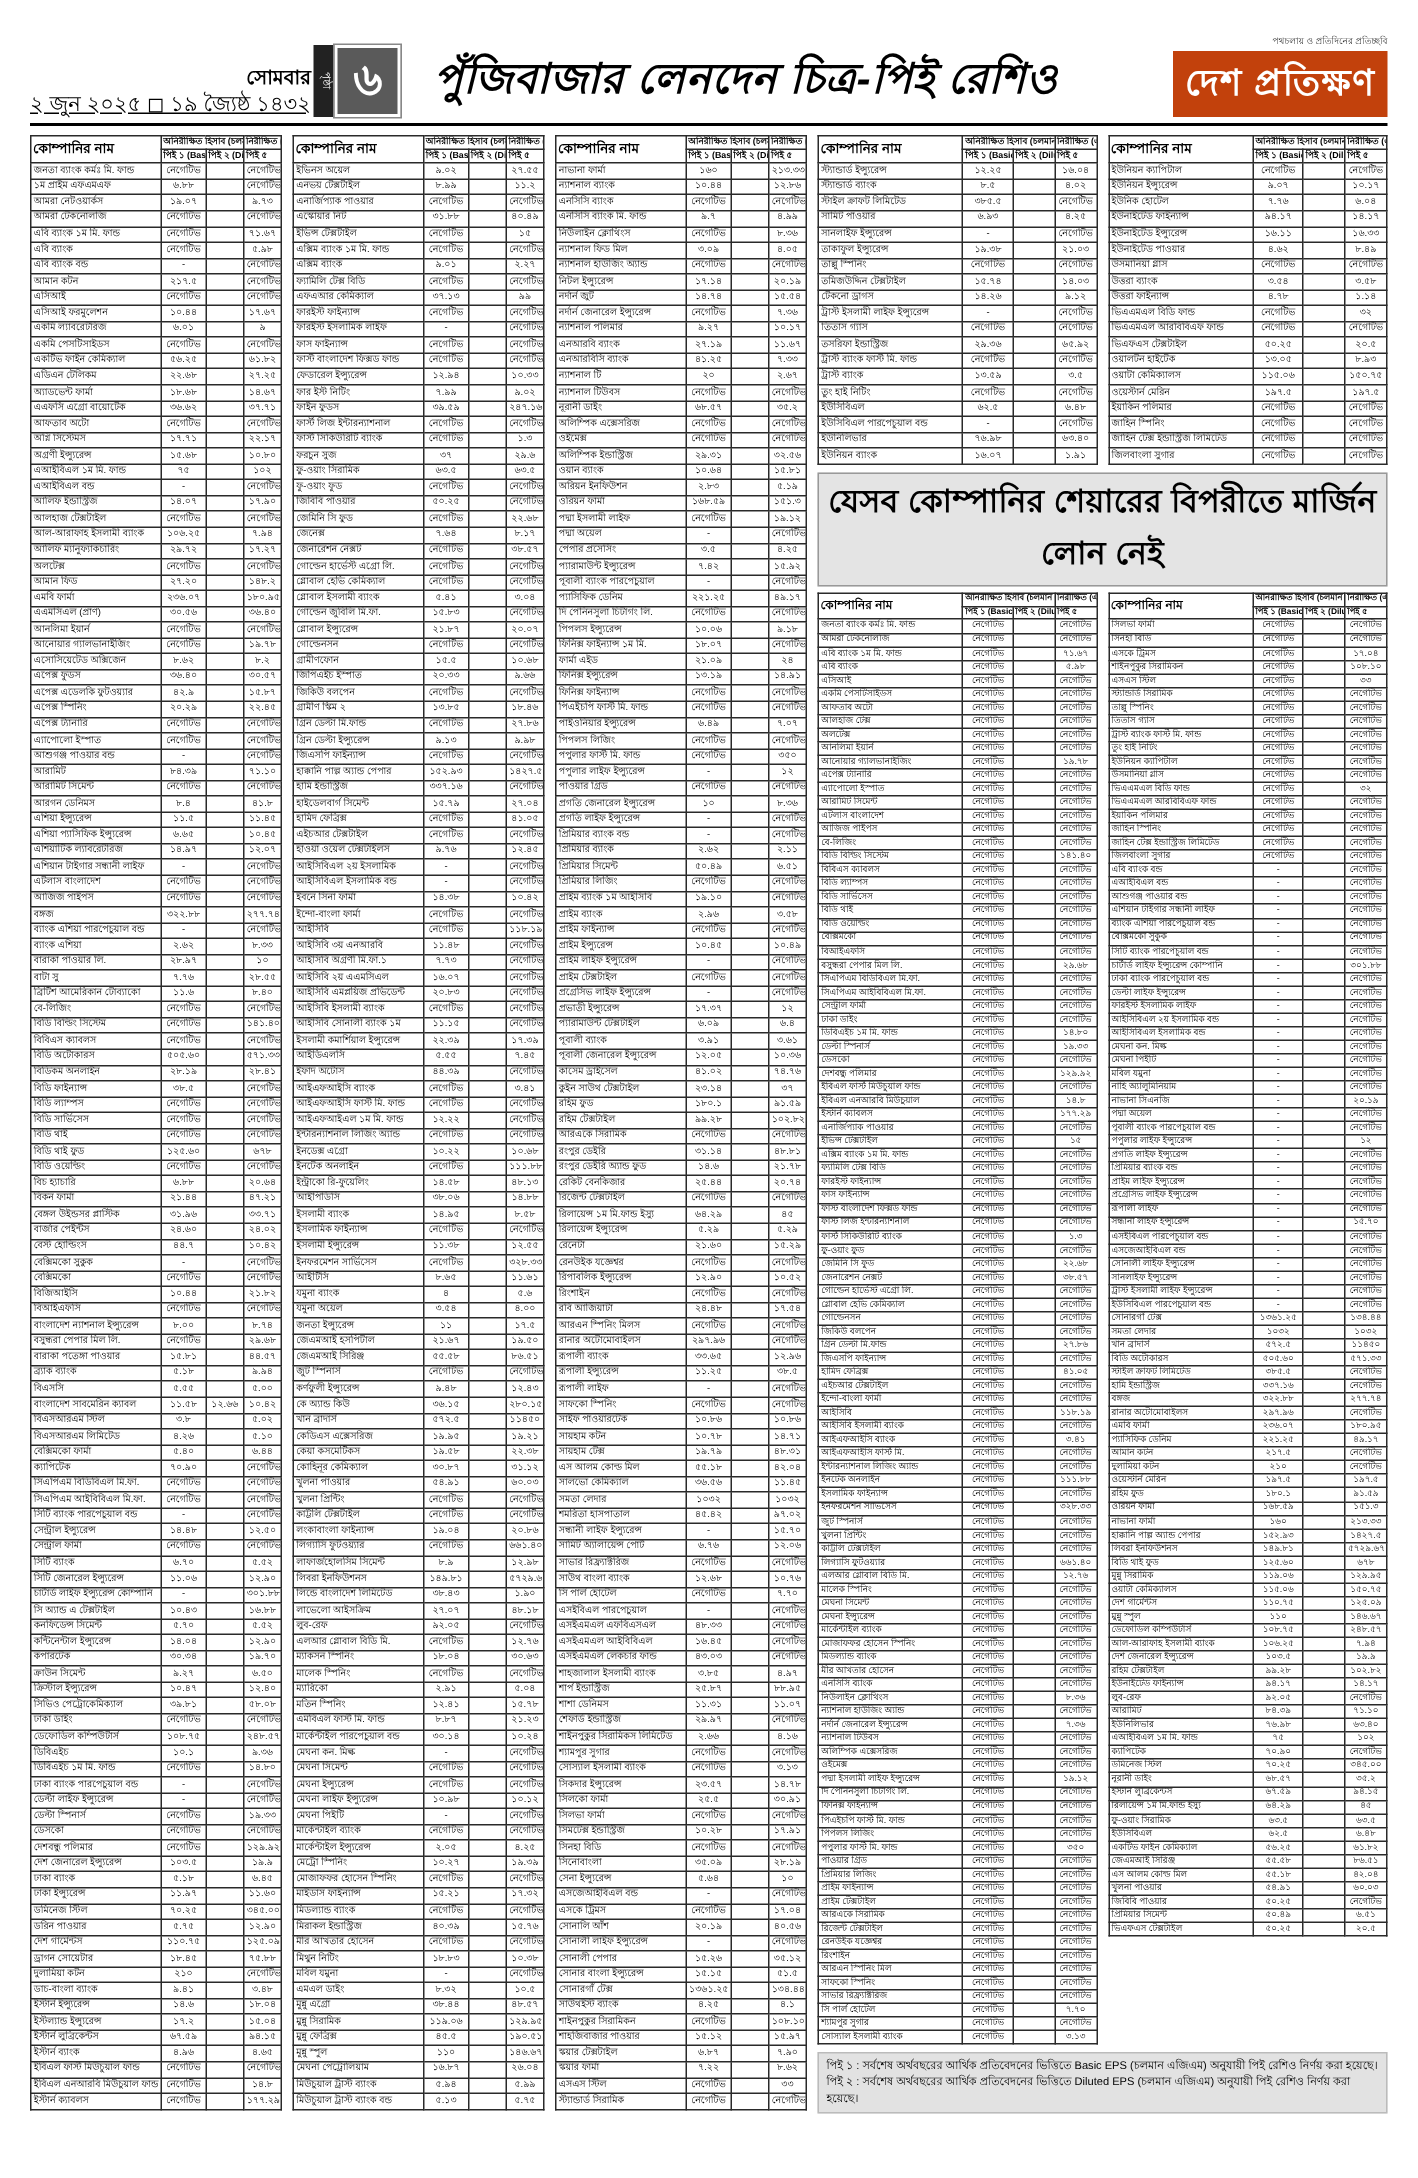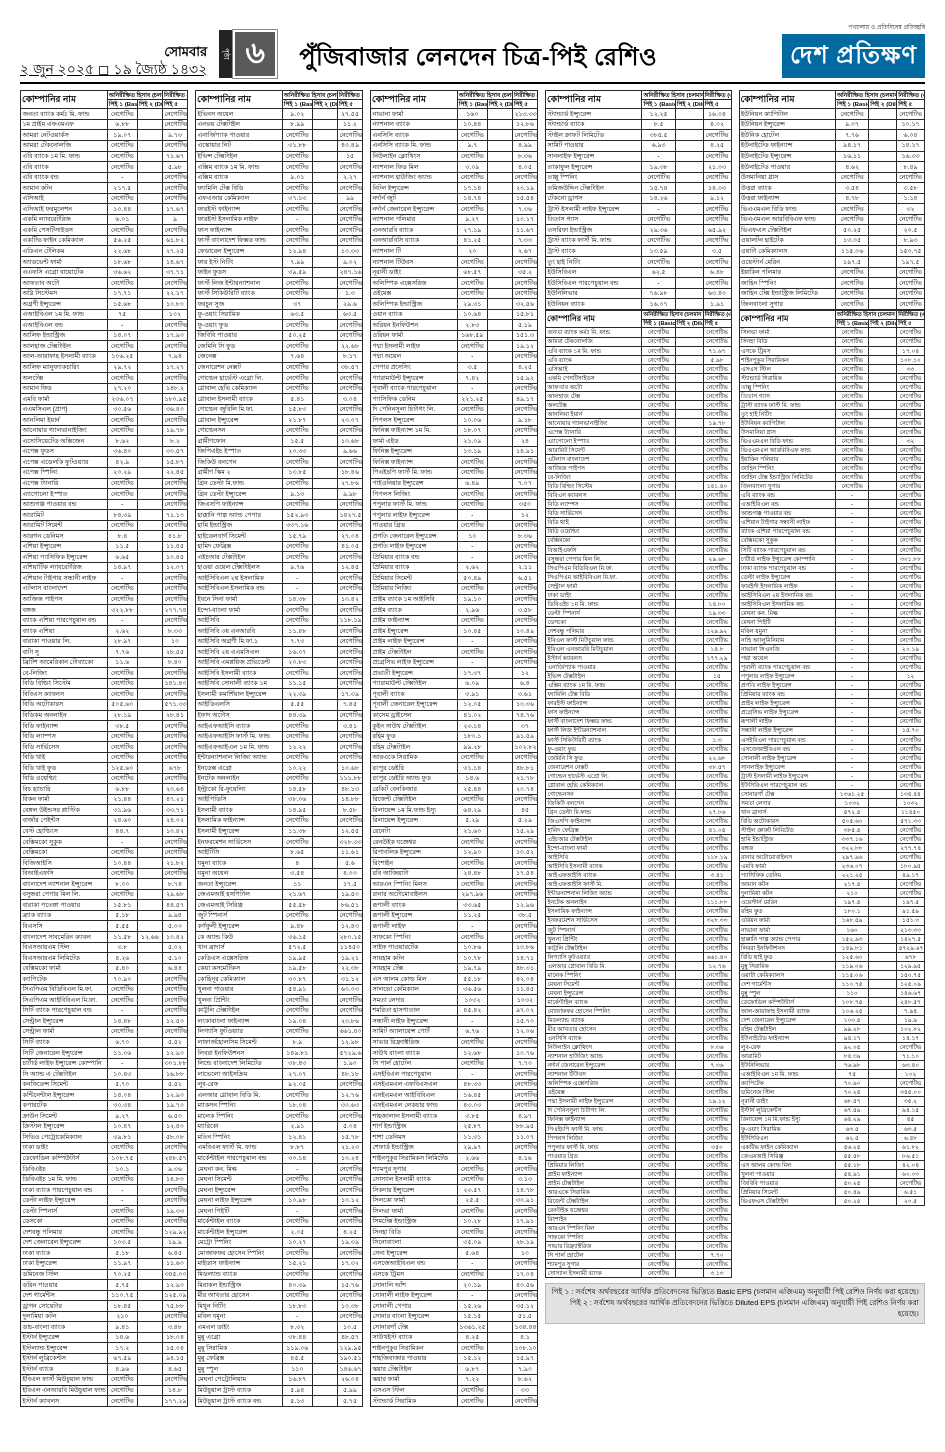--- a/index.html
+++ b/index.html
@@ -1,29 +1,29 @@
 <!DOCTYPE html>
 <html><head>
 <meta charset="utf-8">
 <style>
   html,body{margin:0;padding:0;background:#fff;}
   body{width:945px;height:1452px;overflow:hidden;font-family:"Liberation Sans","DejaVu Sans",sans-serif;color:#000;}
   .page{position:relative;width:905px;margin:0 auto;padding-top:26px;}
   
   .masthead{display:flex;align-items:flex-end;border-bottom:2px solid #000;padding-bottom:4px;height:52px;}
-  .dateblock{text-align:right;line-height:1.25;margin-right:12px;min-width:110px;}
+  .dateblock{text-align:right;line-height:1.25;margin-right:2px;min-width:110px;}
   .dateblock .day{font-weight:bold;font-size:13px;}
   .dateblock .date{font-size:14px;text-decoration:underline;}
   .pagebox{display:flex;align-items:stretch;margin-right:10px;}
   .pagebox .strip{background:#222;color:#fff;writing-mode:vertical-rl;font-size:7px;display:flex;align-items:center;justify-content:center;padding:1px;}
   .pagebox .num{background:#5a5a5a;color:#fff;font-size:30px;font-weight:bold;width:40px;height:44px;display:flex;align-items:center;justify-content:center;border:2px solid #fff;outline:1px solid #888;}
-  .sectiontitle{font-size:24px;font-weight:bold;flex:1;padding-left:12px;letter-spacing:.5px;}
+  .sectiontitle{font-size:28px;font-weight:bold;flex:1;padding-left:12px;letter-spacing:.5px;font-style:italic;}
   .logoblock{text-align:right;}
   .logoblock .tagline{font-size:6px;color:#333;margin-bottom:1px;}
-  .logoblock .logo{background:#0369a1;color:#fff;font-size:24px;font-weight:bold;padding:2px 8px;letter-spacing:1px;}
+  .logoblock .logo{background:#c2410c;color:#fff;font-size:24px;font-weight:bold;padding:2px 8px;letter-spacing:1px;}
   
   .headline{border:2px solid #000;margin-top:6px;font-size:23px;font-weight:bold;padding:3px 8px;letter-spacing:.3px;}
   
   .cols{display:flex;gap:7px;margin-top:6px;align-items:flex-start;}
   .pecol{flex:0 0 168px;}
   .rightstack{flex:1;min-width:0;}
   .righttop{display:flex;gap:7px;}
   .righttop .pewrap{flex:1;min-width:0;}
   table{border-collapse:collapse;width:100%;table-layout:fixed;}
   th,td{border:1px solid #2a2a2a;overflow:hidden;white-space:nowrap;line-height:1.05;}
@@ -34,21 +34,21 @@
   col.cn{width:52%;}col.c1{width:18%;}col.c2{width:15%;}col.c5{width:15%;}
   
   .marginhead{background:#e4e4e4;border:1px solid #999;margin:5px 0 4px 0;font-size:21px;font-weight:bold;text-align:center;padding:2px 0;letter-spacing:.3px;}
   .margincols{display:flex;gap:7px;}
   .margincols .pewrap{flex:1;min-width:0;}
   .dense td{height:8.05px;font-size:5.9px;}
   .dense thead th{font-size:5.6px;}
   .dense thead .cname{font-size:8px;}
   
   .footnotes{background:#e2e2e2;border:1px solid #bbb;margin-top:5px;padding:3px 5px;}
-  .footnotes div{font-size:7.4px;line-height:1.45;text-align:right;}
+  .footnotes div{font-size:7.4px;line-height:1.45;}
 </style>
 </head>
 <body>
 
 <div class="page">
 
   <div class="masthead">
     <div class="dateblock">
       <div class="day">সোমবার</div>
       <div class="date">২ জুন ২০২৫ ◻ ১৯ জ্যৈষ্ঠ ১৪৩২</div>
@@ -2624,20 +2624,21 @@
                 <tr>
                   <td>জিলবাংলা সুগার</td>
                   <td class="v">নেগেটিভ</td>
                   <td class="v"></td>
                   <td class="v">নেগেটিভ</td>
                 </tr>
               </tbody>
             </table>
           </div>
       </div>
+      <div class="marginhead">যেসব কোম্পানির শেয়ারের বিপরীতে মার্জিন লোন নেই</div>
       <div class="margincols">
         <div class="pewrap dense">
             <table>
               <colgroup>
                 <col class="cn">
                 <col class="c1">
                 <col class="c2">
                 <col class="c5">
               </colgroup>
               <thead>

